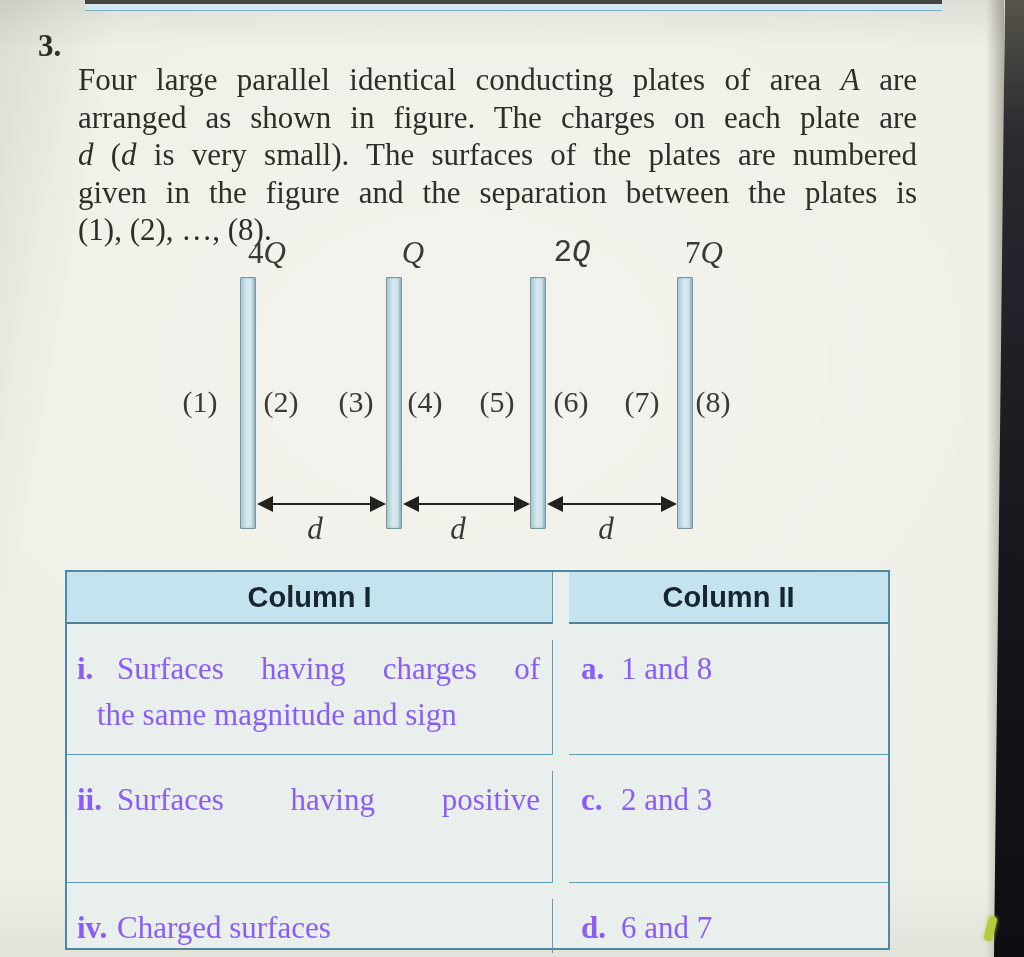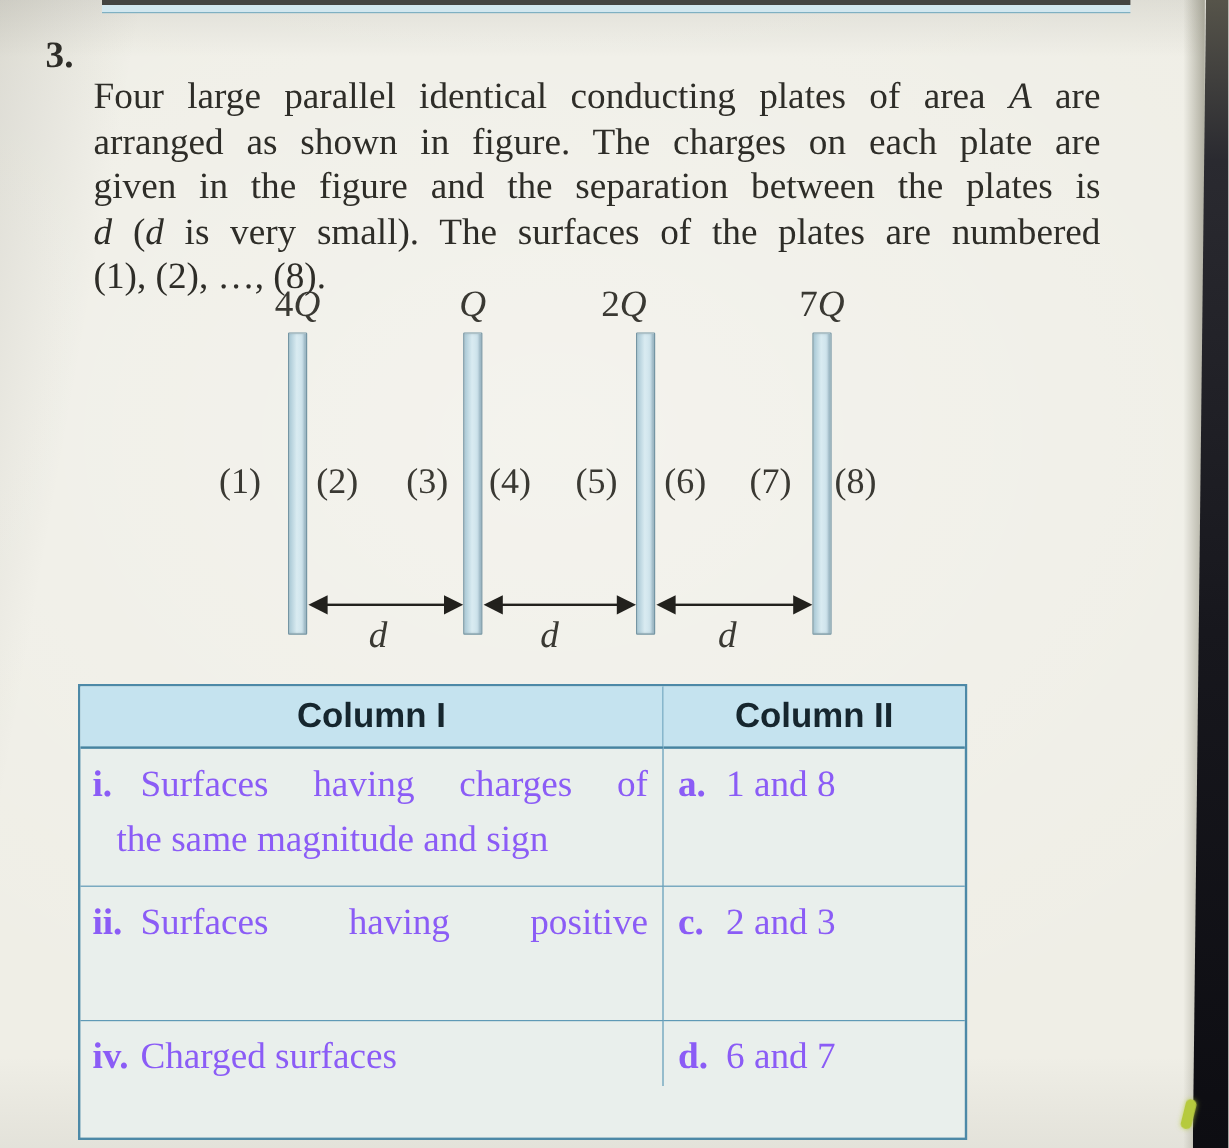--- a/index.html
+++ b/index.html
@@ -32,21 +32,21 @@
   
   #diagram { position:absolute; left:0; top:0; width:1024px; height:957px; pointer-events:none; }
   .plate {
     position:absolute; top:277px; width:16px; height:252px; box-sizing:border-box;
     background:linear-gradient(90deg,#a9c8d5 0%,#d9ebf1 45%,#c7dfe9 100%);
     border:1.5px solid #7495a3; border-radius:1px;
     box-shadow:inset -2px 0 2px rgba(110,140,155,0.5);
   }
   .charge-label {
     position:absolute; top:237px; transform:translateX(-50%);
-    font-size:31px; line-height:31px; white-space:nowrap; color:#3a3933;
+    font-size:31px; line-height:31px; white-space:nowrap; color:#3a3933;margin-left:19px;
   }
   .surface-label {
     position:absolute; top:386px; transform:translateX(-50%);
     font-size:30px; line-height:32px; white-space:nowrap; color:#3a3933;
   }
   .dim-arrow { position:absolute; top:496px; height:16px; }
   .dim-arrow .shaft { position:absolute; left:6px; right:6px; top:7px; height:2.2px; background:#22211d; }
   .dim-arrow .head-l {
     position:absolute; left:0; top:0; width:0; height:0;
     border-top:8px solid transparent; border-bottom:8px solid transparent;
@@ -56,24 +56,25 @@
     position:absolute; right:0; top:0; width:0; height:0;
     border-top:8px solid transparent; border-bottom:8px solid transparent;
     border-left:16px solid #22211d;
   }
   .sep-label {
     position:absolute; top:511px; transform:translateX(-50%);
     font-style:italic; font-size:31px; color:#3a3933;
   }
   
   #tbl {
-    position:absolute; left:65px; top:570px; width:741px; height:380px;
+    position:absolute; left:65px; top:570px; width:825px; height:380px;
     box-sizing:border-box; border:2px solid #4d89a7; background:#e9efec;
     display:grid; grid-template-columns:486px 1fr;
     grid-template-rows:52px 115px 112px 54px 1fr;
+    gap:16px;
   }
   .th {
     background:#c5e3ef; display:flex; align-items:center; justify-content:center;
     font-family:"Liberation Sans","DejaVu Sans",sans-serif;
     font-weight:bold; font-size:29px; color:#16262e;
     border-bottom:2px solid #47839f;
   }
   .th.c1, .cell.c1 { border-right:1.5px solid #5f9ab6; }
   .cell { overflow:hidden; font-size:31px; line-height:46px; color:#8b5cf6; }
   .cell.c1 { padding:6px 12px 0 10px; border-bottom:1.5px solid #5f9ab6; }
@@ -104,32 +105,32 @@
 
 <div class="page">
 
   <div class="prev-edge"></div>
 
   <span class="qnum">3.</span>
 
   <div class="question">
     <div class="qline just"><span>Four large parallel identical conducting plates of area </span><span class="it">A</span><span> are</span></div>
     <div class="qline just">arranged as shown in figure. The charges on each plate are</div>
+    <div class="qline just"><span class="it">d</span><span> (</span><span class="it">d</span><span> is very small). The surfaces of the plates are numbered</span></div>
     <div class="qline just">given in the figure and the separation between the plates is</div>
-    <div class="qline just"><span class="it">d</span><span> (</span><span class="it">d</span><span> is very small). The surfaces of the plates are numbered</span></div>
     <div class="qline">(1), (2), …, (8).</div>
   </div>
 
   <div id="diagram">
       <div class="plate" style="left: 240px;"></div>
       <div class="charge-label" style="left: 248px;"><span>4</span><span class="it">Q</span></div>
       <div class="plate" style="left: 386px;"></div>
       <div class="charge-label" style="left: 394px;"><span></span><span class="it">Q</span></div>
       <div class="plate" style="left: 530px;"></div>
-      <div class="charge-label" style="left: 520px;"><span>2</span><span class="it">Q</span></div>
+      <div class="charge-label" style="left: 553px; font-family: Liberation Mono, monospace;"><span>2</span><span class="it">Q</span></div>
       <div class="plate" style="left: 677px;"></div>
       <div class="charge-label" style="left: 685px;"><span>7</span><span class="it">Q</span></div>
       <div class="surface-label" style="left: 200px;">(1)</div>
       <div class="surface-label" style="left: 281px;">(2)</div>
       <div class="surface-label" style="left: 356px;">(3)</div>
       <div class="surface-label" style="left: 425px;">(4)</div>
       <div class="surface-label" style="left: 497px;">(5)</div>
       <div class="surface-label" style="left: 571px;">(6)</div>
       <div class="surface-label" style="left: 642px;">(7)</div>
       <div class="surface-label" style="left: 713px;">(8)</div>

